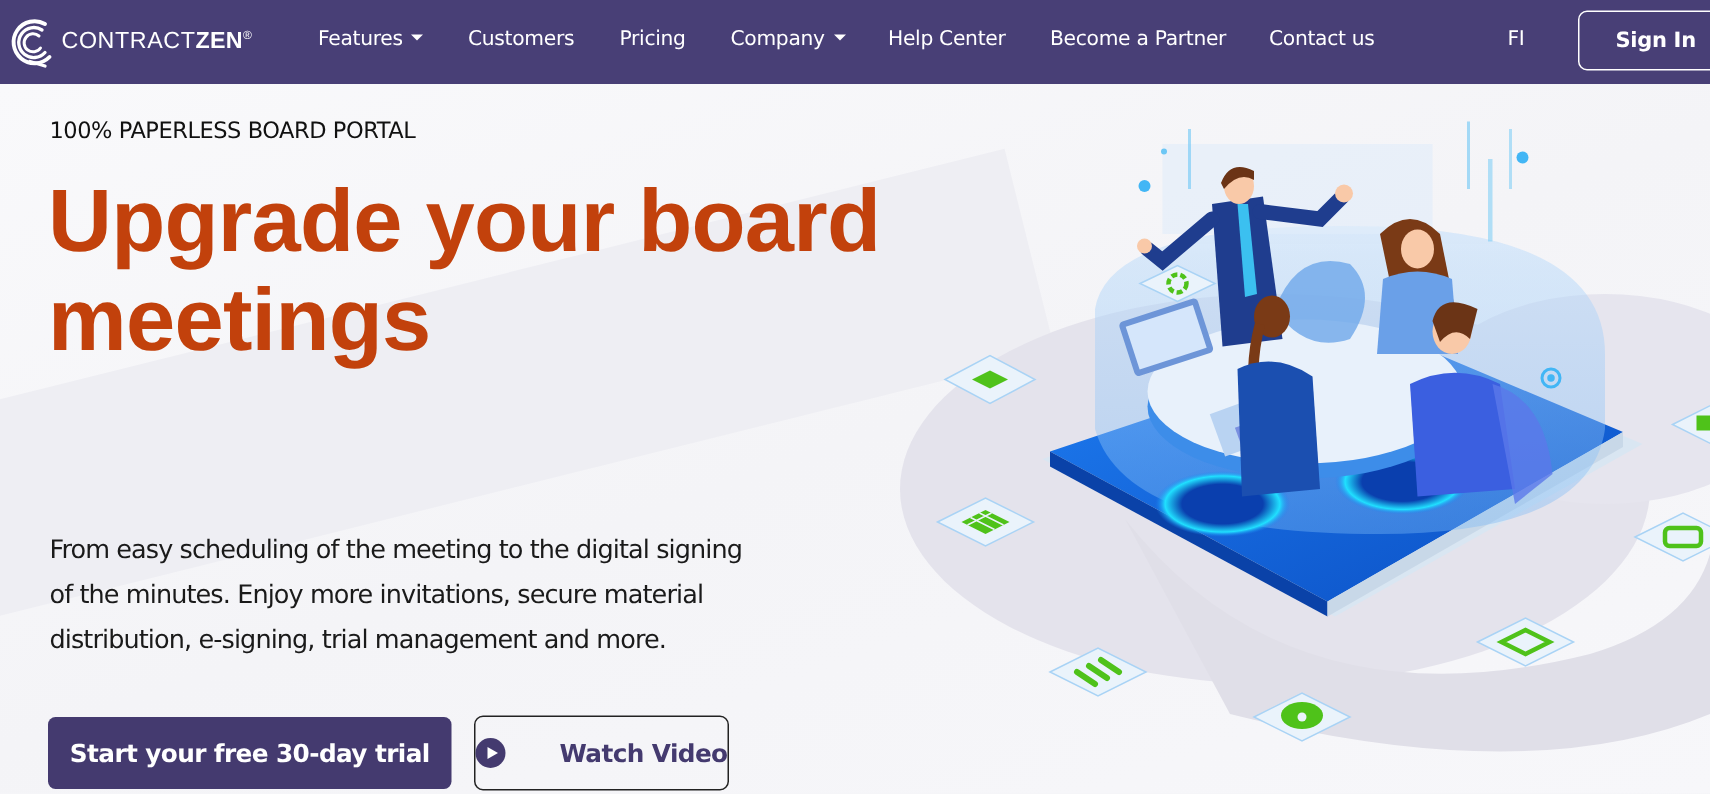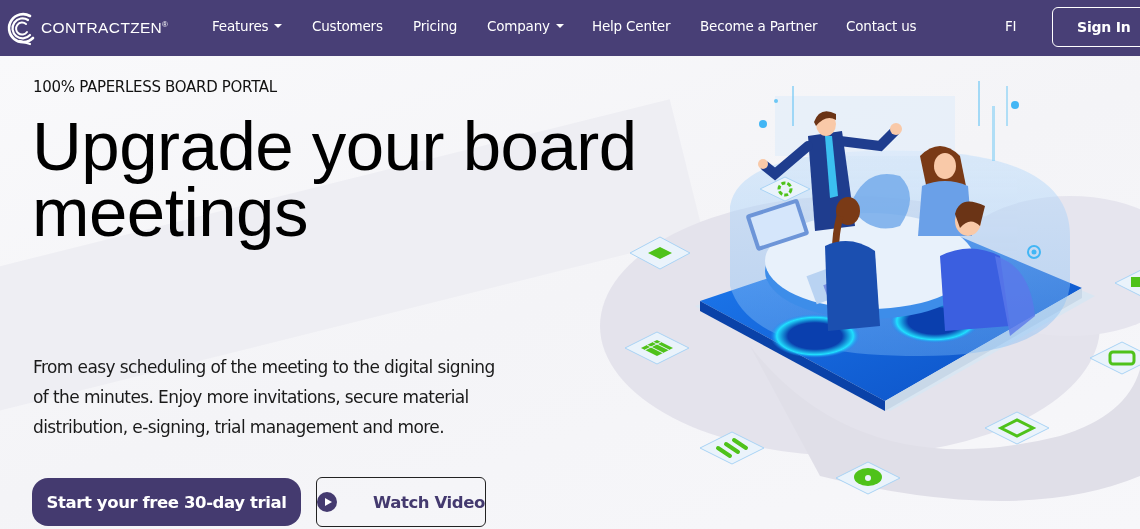--- a/index.html
+++ b/index.html
@@ -17,21 +17,21 @@
   }
   .logo {
     position: absolute; left: 4px; top: 8px; height: 40px;
     display: flex; align-items: center; gap: 3px;
   }
   .logo svg { width: 34px; height: 36px; }
   .logo-text {
     color: #fff; font-family: "Liberation Sans", sans-serif;
     font-size: 15.5px; letter-spacing: 0.4px; font-weight: 400;
   }
-  .logo-text b { font-weight: 400; letter-spacing: 0.2px; }
+  .logo-text b { font-weight: 700; letter-spacing: 0.2px; }
   .logo-text sup { font-size: 8px; vertical-align: 6px; }
   .nav-item {
     position: absolute; top: 18px;
     color: #fff; font-family: "DejaVu Sans", sans-serif;
     font-size: 13.5px; font-weight: 400; white-space: nowrap;
     cursor: pointer; letter-spacing: -0.2px;
   }
   .caret {
     display: inline-block; width: 0; height: 0; margin-left: 6px;
     border-left: 4px solid transparent; border-right: 4px solid transparent;
@@ -53,31 +53,31 @@
   .hero-bg .band {
     position: absolute; background: #eeeef3; transform: rotate(-14deg);
   }
   .eyebrow {
     position: absolute; left: 33px; top: 78px;
     font-family: "DejaVu Sans", sans-serif; font-size: 15px;
     color: #111; letter-spacing: -0.3px;
   }
   .headline {
     position: absolute; left: 32px; top: 114px; width: 640px;
-    font-family: "Liberation Sans", sans-serif; font-weight: 400;
-    font-size: 69px; line-height: 66px; color: #000000; letter-spacing: -0.5px;
+    font-family: "Liberation Sans", sans-serif; font-weight: 700;
+    font-size: 59px; line-height: 66px; color: #c2410c; letter-spacing: -0.5px;
   }
   .subtext {
     position: absolute; left: 33px; top: 352px; width: 600px;
     font-family: "DejaVu Sans", sans-serif; font-size: 17px;
     line-height: 30px; color: #1a1a1a; letter-spacing: -0.6px;
   }
   .cta-primary {
     position: absolute; left: 32px; top: 478px; width: 269px; height: 48px;
-    background: #443a6f; border-radius: 16px;
+    background: #443a6f; border-radius: 5px;
     color: #fff; font-size: 16.5px; font-weight: 700;
     display: flex; align-items: center; justify-content: center;
     cursor: pointer; letter-spacing: -0.4px;
   }
   .cta-secondary {
     position: absolute; left: 316px; top: 477px; width: 170px; height: 50px;
     border: 1.5px solid #222; border-radius: 6px; background: transparent;
     color: #443a6f; font-size: 16.5px; font-weight: 700;
     display: flex; align-items: center; justify-content: space-between; gap: 9px;
     cursor: pointer; letter-spacing: -0.4px;

